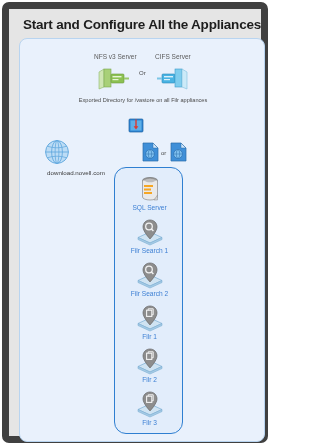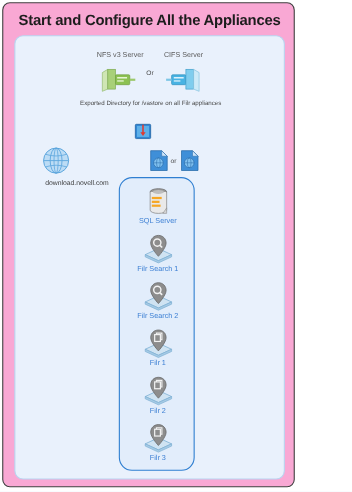--- a/index.html
+++ b/index.html
@@ -6,23 +6,23 @@
   body{
     width:273px;height:447px;
     background:#ffffff;
     font-family:"Liberation Sans", sans-serif;
     overflow:hidden;
   }
   .card{
     position:absolute;left:2px;top:2px;
     width:266px;height:441px;
     box-sizing:border-box;
-    border:1px solid #404040;
+    border:7px solid #404040;
     border-radius:7px;
-    background:#f9a8d4;
+    background:#e5e5e5;
   }
   .page-title{
     position:absolute;left:0;top:8px;width:266px;
     text-align:center;
     font-size:13.5px;font-weight:bold;
     color:#1d1d1d;
     letter-spacing:-0.2px;
   }
   .panel{
     position:absolute;left:10px;top:29px;

